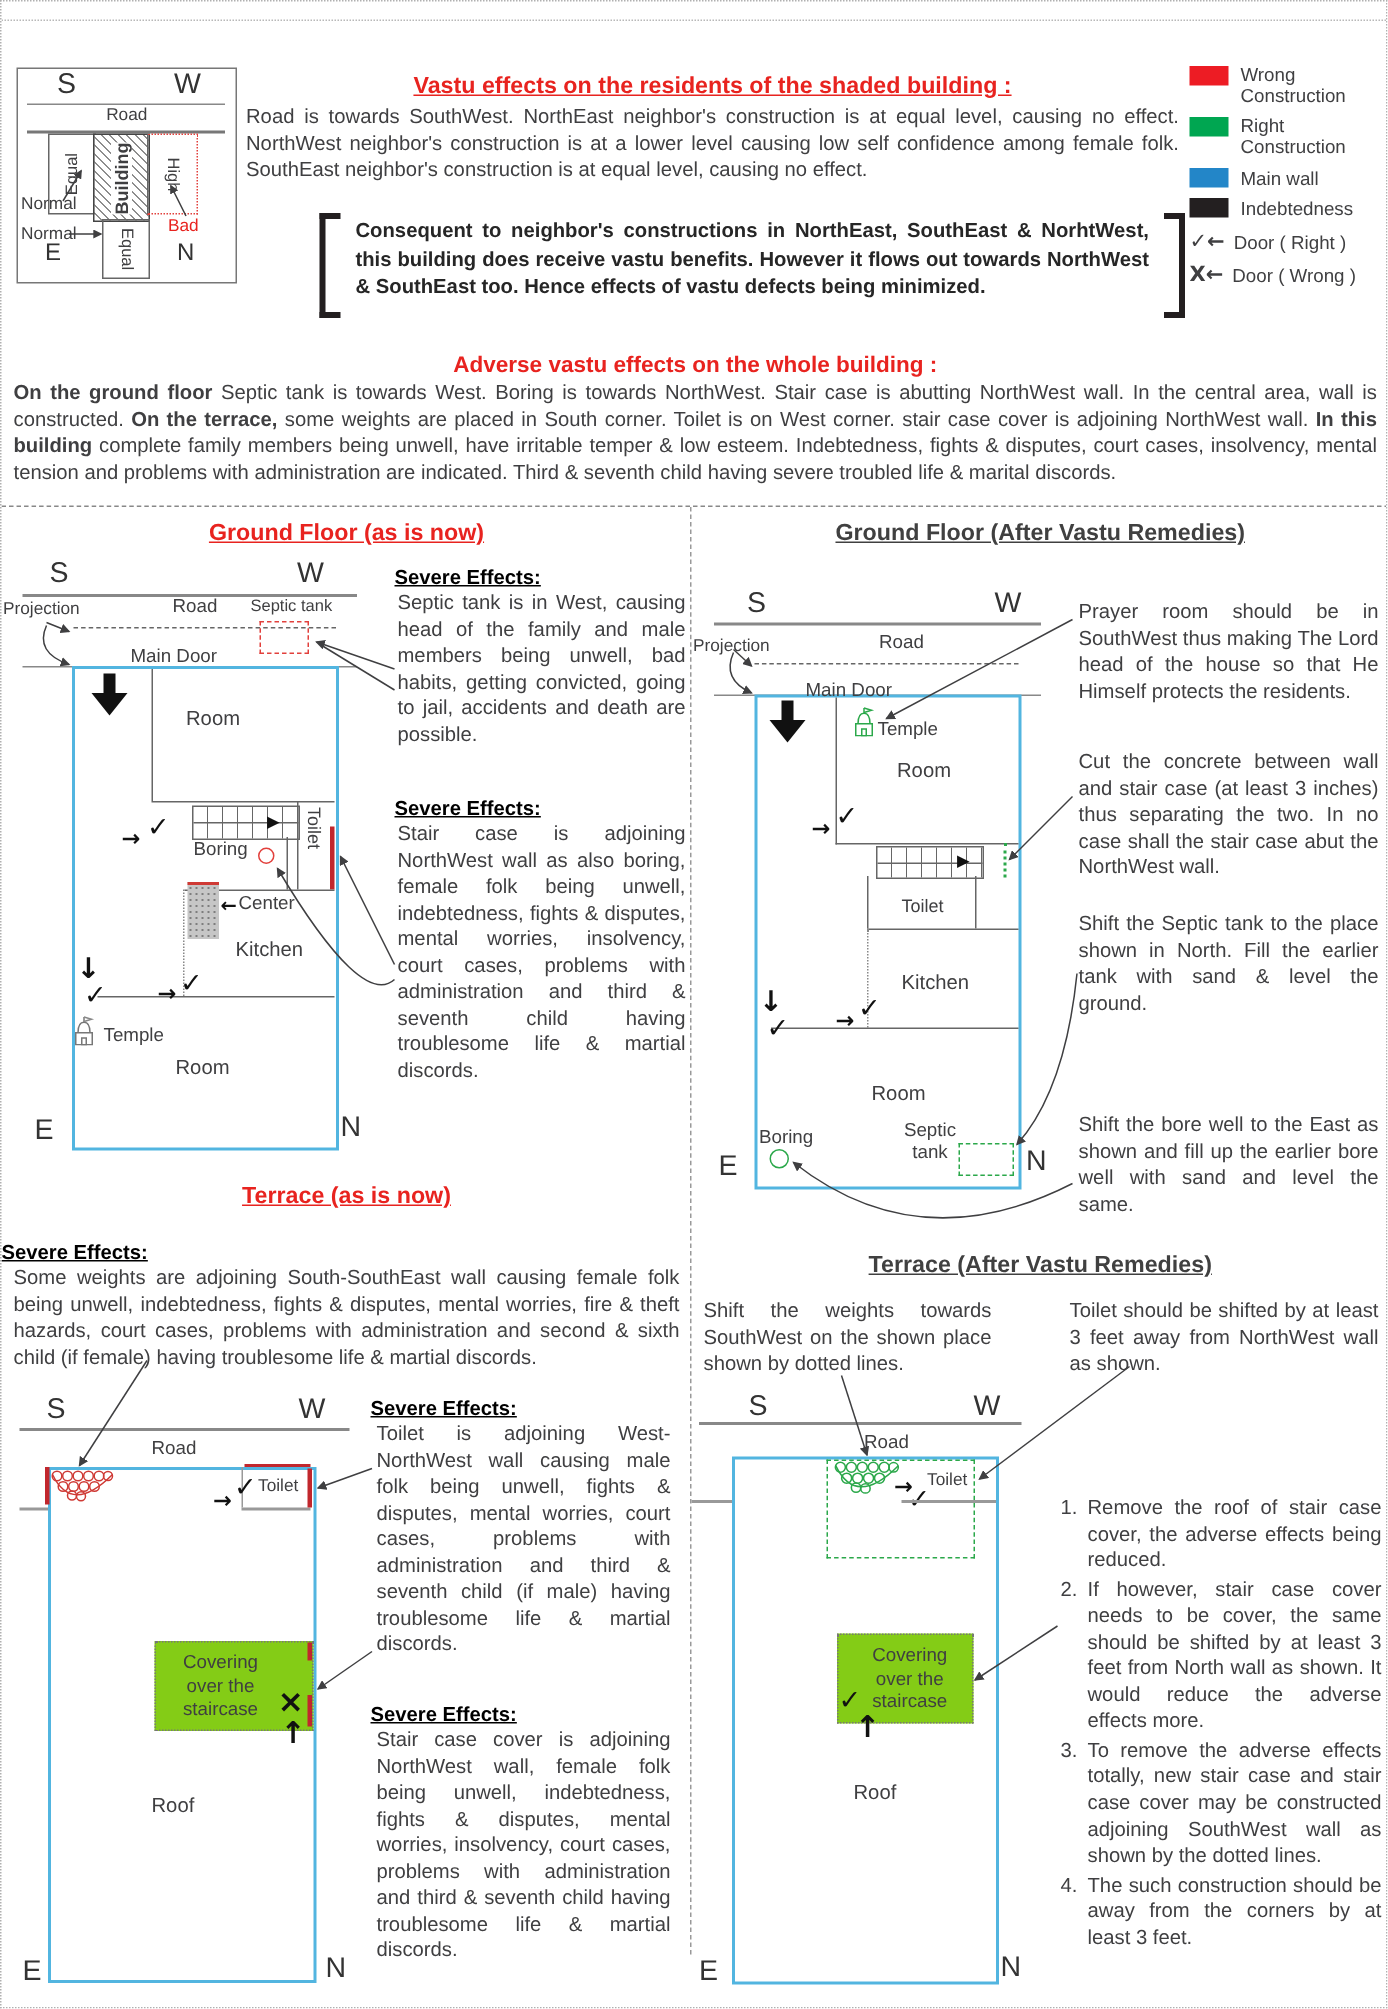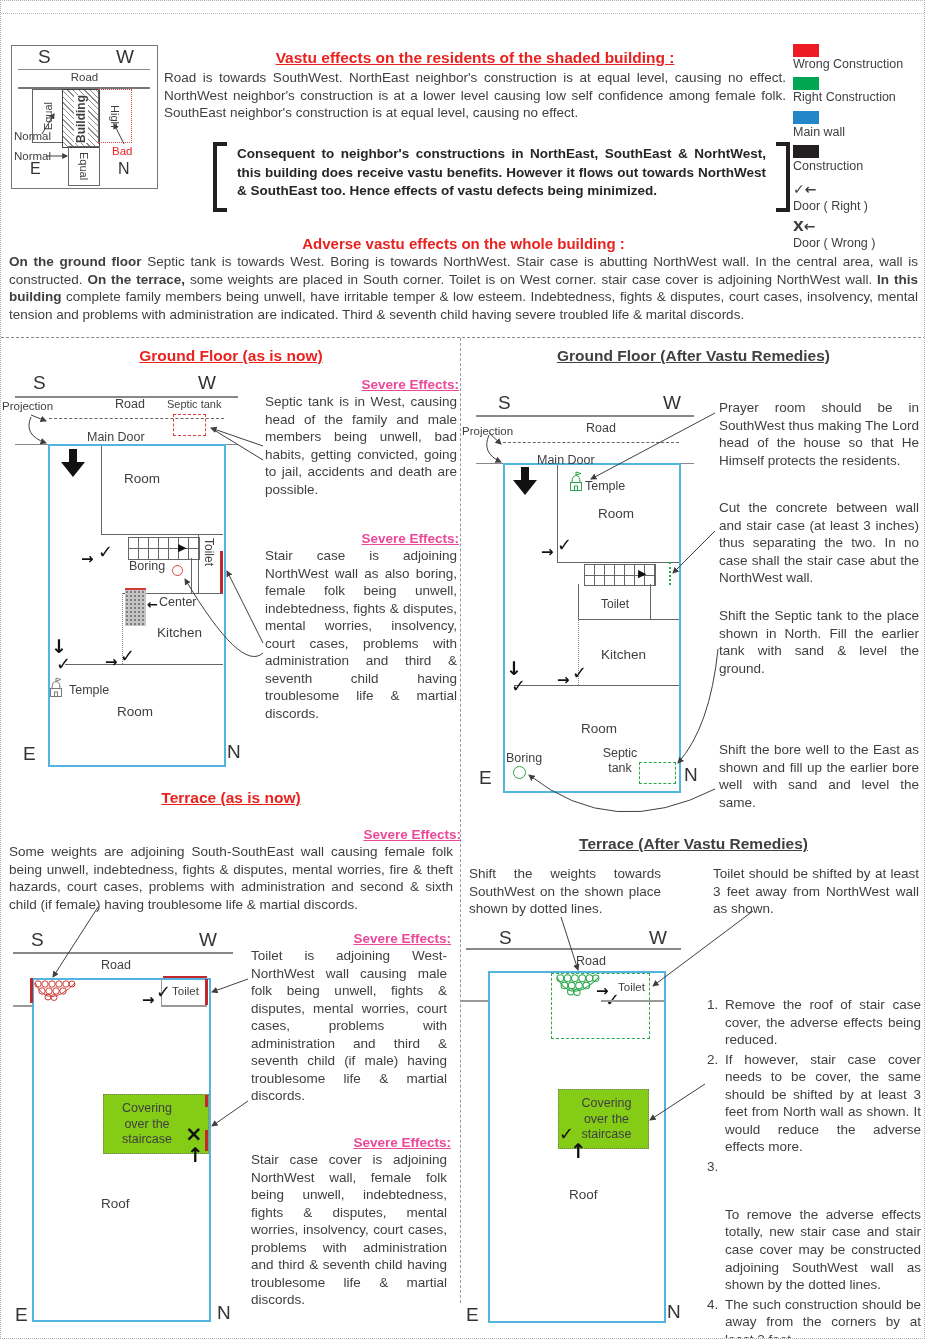--- a/index.html
+++ b/index.html
@@ -6,21 +6,21 @@
   #page{position:relative;width:925px;height:1339px;background:#fff;border:1px dotted #b0b0b0;
         font-family:"Liberation Sans","DejaVu Sans",sans-serif;color:#3f3f41;overflow:hidden;box-sizing:border-box;}
   .abs{position:absolute;}
   .lbl{position:absolute;font-size:12.5px;color:#3f3f41;white-space:nowrap;}
   .sm{font-size:11.5px;}
   .big{font-size:19px;color:#333;}
   .para{position:absolute;font-size:13.5px;line-height:1.3;text-align:justify;color:#3f3f41;}
   .h-red{position:absolute;color:#e8231f;font-weight:bold;font-size:15.5px;text-align:center;text-decoration:underline;}
   .h-green{position:absolute;color:#404040;font-weight:bold;font-size:15.5px;text-align:center;text-decoration:underline;}
   .h-red-nl{position:absolute;color:#e8231f;font-weight:bold;font-size:15px;text-align:center;}
-  .fx-h{position:absolute;color:#ec4899;font-weight:bold;font-size:13.5px;text-align:right;text-decoration:underline;}
+  .fx-h{position:absolute;color:#000000;font-weight:bold;font-size:13.5px;text-align:left;text-decoration:underline;}
   .line{position:absolute;background:#888;}
   .thin{position:absolute;background:#666;}
   .dash{position:absolute;border-top:1px dashed #666;}
   .vdash{position:absolute;border-left:1px dashed #999;}
   .vdot{position:absolute;border-left:1px dotted #888;}
   .dotrule{position:absolute;border-top:1px dotted #b8b8b8;}
   .blue-rect{position:absolute;border:2px solid #52b5e0;}
   .red-dash-rect{position:absolute;border:1px dashed #e2403c;}
   .green-dash-rect{position:absolute;border:1px dashed #2ba84a;}
   .gray-dot-rect{position:absolute;border:1px dotted #777;background:#84cc16;}
@@ -36,21 +36,21 @@
     background-size:4px 4px;border-top:2px solid #cf3a35;}
   .circ-red{position:absolute;border:1.5px solid #e2403c;border-radius:50%;}
   .circ-green{position:absolute;border:1.5px solid #2ba84a;border-radius:50%;}
   .mdoor{position:absolute;width:24px;}
   .mdoor .stem{width:8px;height:13px;background:#111;margin:0 auto;}
   .mdoor .tri{width:0;height:0;border-left:12px solid transparent;border-right:12px solid transparent;border-top:15px solid #111;}
   .bracket{position:absolute;display:flex;align-items:stretch;margin-left:24px;}
   .bracket .bl{width:10px;border-left:4px solid #231f20;border-top:4px solid #231f20;border-bottom:4px solid #231f20;}
   .bracket .br{width:10px;border-right:4px solid #231f20;border-top:4px solid #231f20;border-bottom:4px solid #231f20;}
   .bracket .bt{flex:1;padding:3px 10px;font-weight:bold;font-size:13.5px;line-height:1.38;text-align:justify;color:#262626;}
-  .legend-row{display:flex;align-items:flex-start;margin-bottom:5px;flex-direction:column;}
+  .legend-row{display:flex;align-items:flex-start;margin-bottom:5px;}
   .legend-sw{width:26px;height:13px;margin-right:8px;margin-top:1px;flex:none;}
   .legend-lb{font-size:12.5px;line-height:1.15;}
   .hatch{background:repeating-linear-gradient(45deg,#fff 0 3px,#8d8d8d 3px 4px);}
   .compassbox{position:absolute;border:1px solid #777;background:#fff;}
   .cbx{position:absolute;border:1px solid #666;display:flex;align-items:center;justify-content:center;font-size:11px;color:#3f3f41;}
   .overlay{position:absolute;left:0;top:0;pointer-events:none;}
   .ldr{stroke:#3f3f41;stroke-width:1;fill:none;}
   .m{marker-end:url(#arrh);}
   ol{margin:0;padding:0;list-style:none;}
 </style>
@@ -111,21 +111,21 @@
     <div class="legend-row">
         <div class="legend-sw" style="background:#00a651;"></div>
         <div class="legend-lb">Right Construction</div>
       </div>
     <div class="legend-row">
         <div class="legend-sw" style="background:#2386c8;"></div>
         <div class="legend-lb" style="margin-top:1px;">Main wall</div>
       </div>
     <div class="legend-row">
         <div class="legend-sw" style="background:#231f20;"></div>
-        <div class="legend-lb" style="margin-top:1px;">Construction</div>
+        <div class="legend-lb" style="margin-top:1px;">Indebtedness</div>
       </div>
     <div class="legend-row" style="margin-top:7px;">
         <span style="font-weight:bold;font-size:14px;font-family:'DejaVu Sans',sans-serif;margin-right:6px;">✓←</span>
         <div class="legend-lb" style="margin-top:2px;">Door ( Right )</div>
       </div>
     <div class="legend-row" style="margin-top:4px;">
         <span style="font-weight:bold;font-size:14px;font-family:'DejaVu Sans',sans-serif;margin-right:6px;">X←</span>
         <div class="legend-lb" style="margin-top:2px;">Door ( Wrong )</div>
       </div>
   </div>
@@ -344,21 +344,21 @@
       <li class="para" style="position:static;display:flex;margin-bottom:2px;">
           <span style="flex:none;width:18px;">1.</span>
           <span style="text-align:justify;">Remove the roof of stair case cover, the adverse effects being reduced.</span>
         </li>
       <li class="para" style="position:static;display:flex;margin-bottom:2px;">
           <span style="flex:none;width:18px;">2.</span>
           <span style="text-align:justify;">If however, stair case cover needs to be cover, the same should be shifted by at least 3 feet from North wall as shown. It would reduce the adverse effects more.</span>
         </li>
       <li class="para" style="position:static;display:flex;margin-bottom:2px;">
           <span style="flex:none;width:18px;">3.</span>
-          <span style="text-align:justify;margin-top:48px;">To remove the adverse effects totally, new stair case and stair case cover may be constructed adjoining SouthWest wall as shown by the dotted lines.</span>
+          <span style="text-align:justify;">To remove the adverse effects totally, new stair case and stair case cover may be constructed adjoining SouthWest wall as shown by the dotted lines.</span>
         </li>
       <li class="para" style="position:static;display:flex;">
           <span style="flex:none;width:18px;">4.</span>
           <span style="text-align:justify;">The such construction should be away from the corners by at least 3 feet.</span>
         </li>
     </ol>
   </div>
 
   <svg class="overlay" width="925" height="1339">
     <defs>

